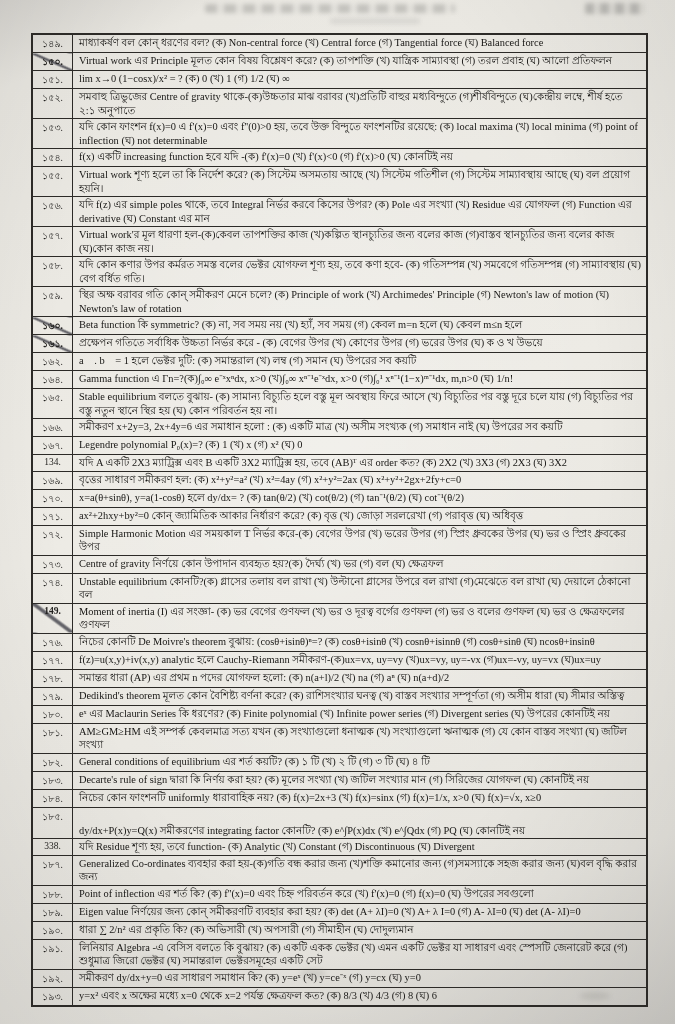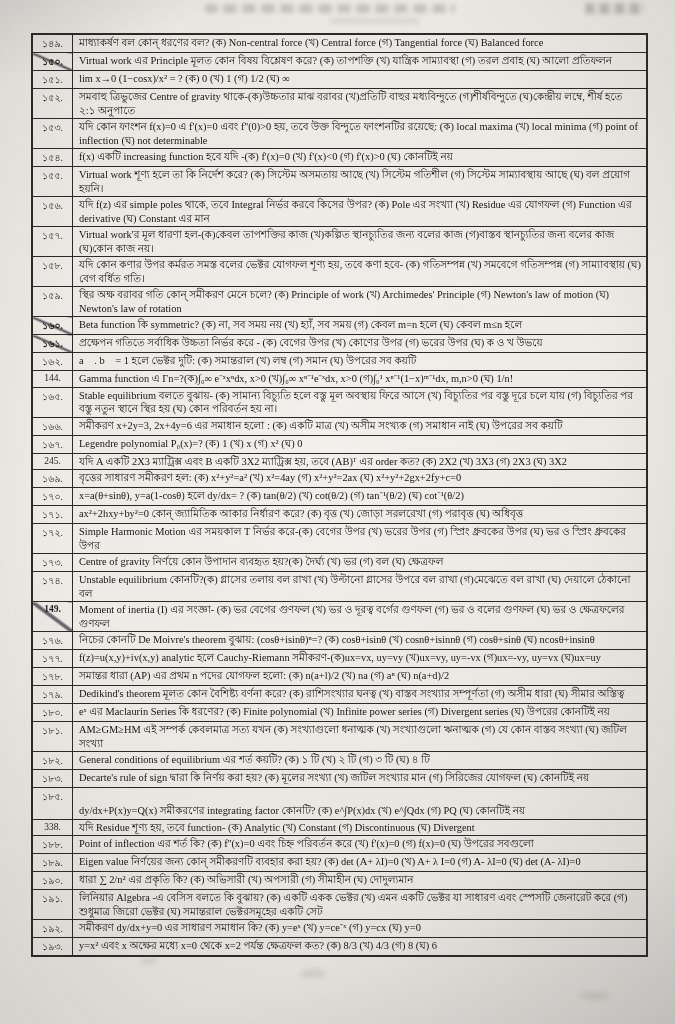--- a/index.html
+++ b/index.html
@@ -126,41 +126,41 @@
     <td class="c-q">প্রক্ষেপন গতিতে সর্বাধিক উচ্চতা নির্ভর করে - (ক) বেগের উপর (খ) কোণের উপর (গ) ভরের উপর (ঘ) ক ও খ উভয়ে</td>
   </tr>
 
   <tr>
     <td class="c-num">১৬২.</td>
     <td class="c-q">a⃗ . b⃗ = 1 হলে ভেক্টর দুটি: (ক) সমান্তরাল (খ) লম্ব (গ) সমান (ঘ) উপরের সব কয়টি</td>
   </tr>
 
 
   <tr>
-    <td class="c-num">144.</td>
+    <td class="c-num">১৬৪.</td>
     <td class="c-q">Gamma function এ Γn=?(ক)∫₀∞ e⁻ˣxⁿdx, x&gt;0 (খ)∫₀∞ xⁿ⁻¹e⁻ˣdx, x&gt;0 (গ)∫₀¹ xⁿ⁻¹(1−x)ᵐ⁻¹dx, m,n&gt;0 (ঘ) 1/n!</td>
   </tr>
 
   <tr>
     <td class="c-num">১৬৫.</td>
     <td class="c-q">Stable equilibrium বলতে বুঝায়- (ক) সামান্য বিচ্যুতি হলে বস্তু মূল অবস্থায় ফিরে আসে (খ) বিচ্যুতির পর বস্তু দূরে চলে যায় (গ) বিচ্যুতির পর বস্তু নতুন স্থানে স্থির হয় (ঘ) কোন পরিবর্তন হয় না।</td>
   </tr>
 
   <tr>
     <td class="c-num">১৬৬.</td>
     <td class="c-q">সমীকরণ x+2y=3, 2x+4y=6 এর সমাধান হলো : (ক) একটি মাত্র (খ) অসীম সংখ্যক (গ) সমাধান নাই (ঘ) উপরের সব কয়টি</td>
   </tr>
 
   <tr>
     <td class="c-num">১৬৭.</td>
     <td class="c-q">Legendre polynomial P₀(x)=? (ক) 1 (খ) x (গ) x² (ঘ) 0</td>
   </tr>
 
   <tr>
-    <td class="c-num">245.</td>
+    <td class="c-num">134.</td>
     <td class="c-q">যদি A একটি 2X3 ম্যাট্রিক্স এবং B একটি 3X2 ম্যাট্রিক্স হয়, তবে (AB)ᵀ এর order কত? (ক) 2X2 (খ) 3X3 (গ) 2X3 (ঘ) 3X2</td>
   </tr>
 
   <tr>
     <td class="c-num">১৬৯.</td>
     <td class="c-q">বৃত্তের সাধারণ সমীকরণ হল: (ক) x²+y²=a² (খ) x²=4ay (গ) x²+y²=2ax (ঘ) x²+y²+2gx+2fy+c=0</td>
   </tr>
 
   <tr>
     <td class="c-num">১৭০.</td>
@@ -225,31 +225,39 @@
   <tr>
     <td class="c-num">১৮২.</td>
     <td class="c-q">General conditions of equilibrium এর শর্ত কয়টি? (ক) ১ টি (খ) ২ টি (গ) ৩ টি (ঘ) ৪ টি</td>
   </tr>
 
   <tr>
     <td class="c-num">১৮৩.</td>
     <td class="c-q">Decarte's rule of sign দ্বারা কি নির্ণয় করা হয়? (ক) মূলের সংখ্যা (খ) জটিল সংখ্যার মান (গ) সিরিজের যোগফল (ঘ) কোনটিই নয়</td>
   </tr>
 
+  <tr>
+    <td class="c-num">১৮৪.</td>
+    <td class="c-q">নিচের কোন ফাংশনটি uniformly ধারাবাহিক নয়? (ক) f(x)=2x+3 (খ) f(x)=sinx (গ) f(x)=1/x, x&gt;0 (ঘ) f(x)=√x, x≥0</td>
+  </tr>
 
   <tr>
     <td class="c-num">১৮৫.</td>
     <td class="c-q tall">dy/dx+P(x)y=Q(x) সমীকরণের integrating factor কোনটি? (ক) e^∫P(x)dx (খ) e^∫Qdx (গ) PQ (ঘ) কোনটিই নয়</td>
   </tr>
 
   <tr>
     <td class="c-num">338.</td>
     <td class="c-q">যদি Residue শূণ্য হয়, তবে function- (ক) Analytic (খ) Constant (গ) Discontinuous (ঘ) Divergent</td>
   </tr>
 
+  <tr>
+    <td class="c-num">১৮৭.</td>
+    <td class="c-q">Generalized Co-ordinates ব্যবহার করা হয়-(ক)গতি বন্ধ করার জন্য (খ)শক্তি কমানোর জন্য (গ)সমস্যাকে সহজ করার জন্য (ঘ)বল বৃদ্ধি করার জন্য</td>
+  </tr>
 
   <tr>
     <td class="c-num">১৮৮.</td>
     <td class="c-q">Point of inflection এর শর্ত কি? (ক) f''(x)=0 এবং চিহ্ন পরিবর্তন করে (খ) f'(x)=0 (গ) f(x)=0 (ঘ) উপরের সবগুলো</td>
   </tr>
 
   <tr>
     <td class="c-num">১৮৯.</td>
     <td class="c-q">Eigen value নির্ণয়ের জন্য কোন্ সমীকরণটি ব্যবহার করা হয়? (ক) det (A+ λI)=0 (খ) A+ λ I=0 (গ) A- λI=0 (ঘ) det (A- λI)=0</td>
   </tr>

